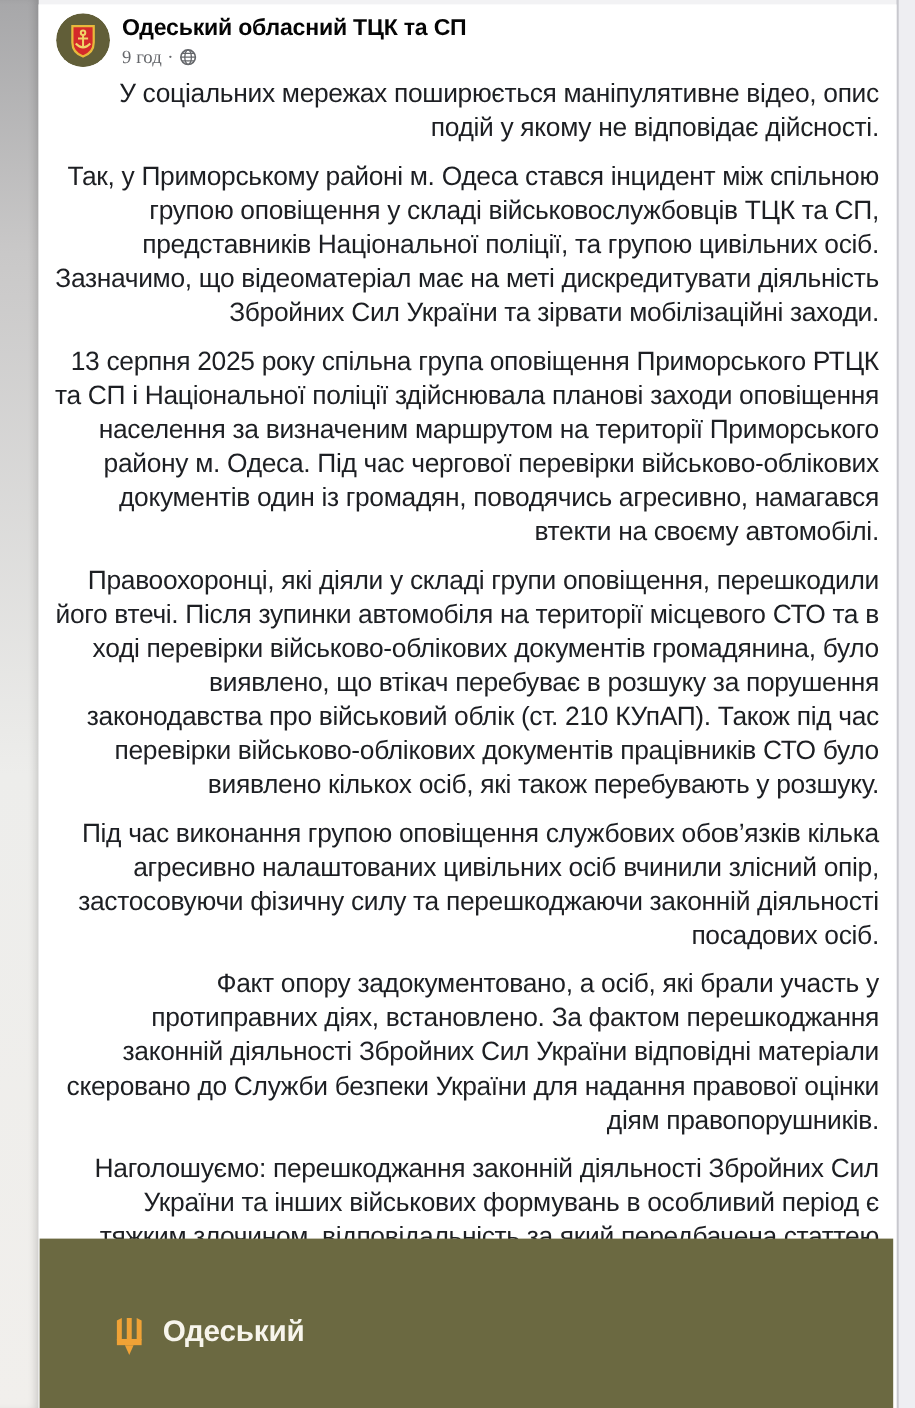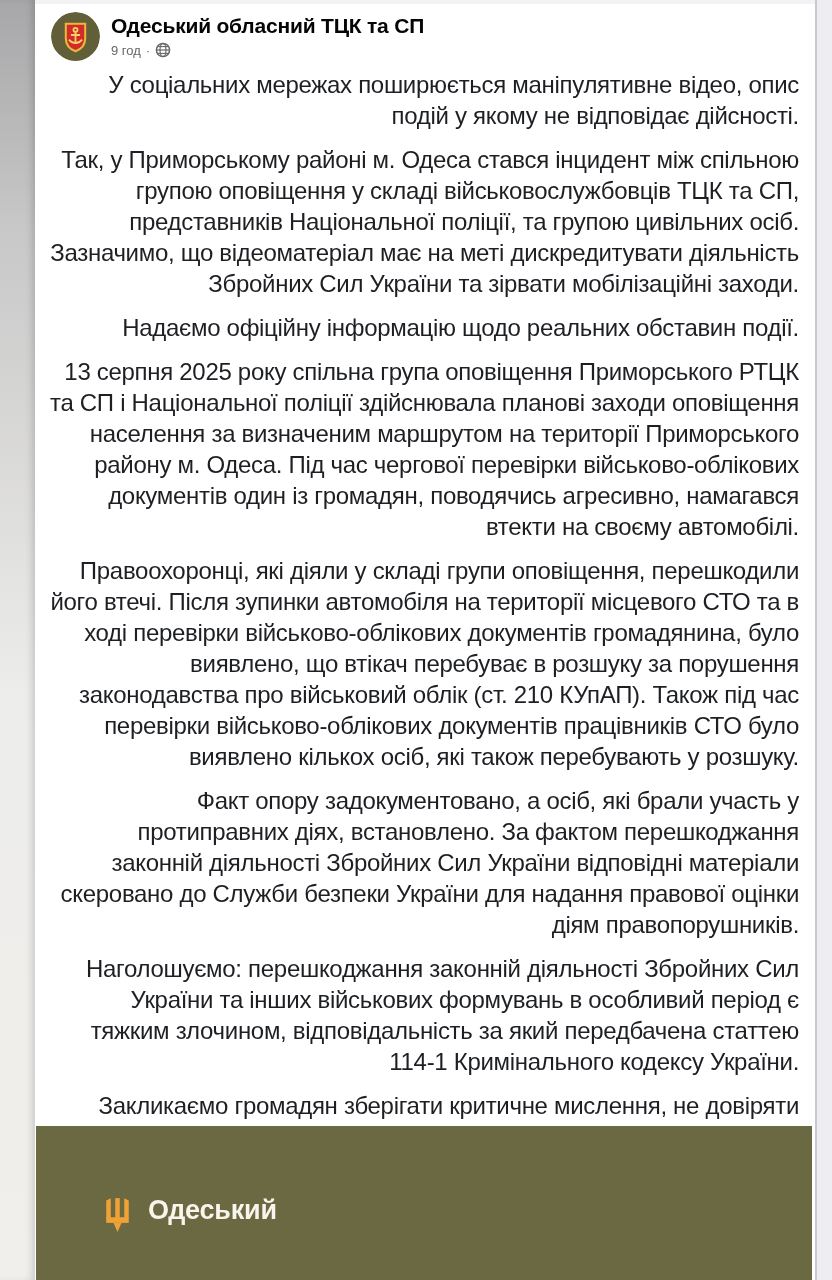--- a/index.html
+++ b/index.html
@@ -40,21 +40,21 @@
     flex: 0 0 auto; cursor: pointer;
   }
   .header-text { margin-left: 11px; padding-top: 2px; }
   .page-name {
     font-size: 21px; font-weight: bold; color: #050505;
     letter-spacing: -0.2px; cursor: pointer;
   }
   .meta-row {
     display: flex; align-items: center;
     margin-top: 4px;
-    font-size: 13px; color: #65676b;
+    font-size: 17px; color: #65676b; font-family: Liberation Serif, serif;
   }
   .meta-row .dot { margin: 0 5px; }
   .globe { width: 16px; height: 16px; display: inline-block; }
 
   
   .post-text {
     padding: 2px 16px 0 15px;
     font-size: 24px; line-height: 31px; letter-spacing: -0.3px;
     color: #1d1f23;
   }
@@ -110,23 +110,23 @@
             <line x1="2.4" y1="4.6" x2="13.6" y2="4.6" stroke="#65676b" stroke-width="1.1"></line>
             <line x1="2.4" y1="11.4" x2="13.6" y2="11.4" stroke="#65676b" stroke-width="1.1"></line>
           </svg>
         </div>
       </div>
     </div>
 
     <div class="post-text" style="color: rgb(29, 31, 35);">
         <p class="post-paragraph">У соціальних мережах поширюється маніпулятивне відео, опис подій у якому не відповідає дійсності.</p>
         <p class="post-paragraph">Так, у Приморському районі м. Одеса стався інцидент між спільною групою оповіщення у складі військовослужбовців ТЦК та СП, представників Національної поліції, та групою цивільних осіб. Зазначимо, що відеоматеріал має на меті дискредитувати діяльність Збройних Сил України та зірвати мобілізаційні заходи.</p>
-        <p class="post-paragraph">Надаємо офіційну інформацію щодо реальних обставин події.</p>
         <p class="post-paragraph">13 серпня 2025 року спільна група оповіщення Приморського РТЦК та СП і Національної поліції здійснювала планові заходи оповіщення населення за визначеним маршрутом на території Приморського району м. Одеса. Під час чергової перевірки військово-облікових документів один із громадян, поводячись агресивно, намагався втекти на своєму автомобілі.</p>
         <p class="post-paragraph">Правоохоронці, які діяли у складі групи оповіщення, перешкодили його втечі. Після зупинки автомобіля на території місцевого СТО та в ході перевірки військово-облікових документів громадянина, було виявлено, що втікач перебуває в розшуку за порушення законодавства про військовий облік (ст. 210 КУпАП). Також під час перевірки військово-облікових документів працівників СТО було виявлено кількох осіб, які також перебувають у розшуку.</p>
+        <p class="post-paragraph">Під час виконання групою оповіщення службових обов’язків кілька агресивно налаштованих цивільних осіб вчинили злісний опір, застосовуючи фізичну силу та перешкоджаючи законній діяльності посадових осіб.</p>
         <p class="post-paragraph">Факт опору задокументовано, а осіб, які брали участь у протиправних діях, встановлено. За фактом перешкоджання законній діяльності Збройних Сил України відповідні матеріали скеровано до Служби безпеки України для надання правової оцінки діям правопорушників.</p>
         <p class="post-paragraph">Наголошуємо: перешкоджання законній діяльності Збройних Сил України та інших військових формувань в особливий період є тяжким злочином, відповідальність за який передбачена статтею 114-1 Кримінального кодексу України.</p>
         <p class="post-paragraph">Закликаємо громадян зберігати критичне мислення, не довіряти сумнівним джерелам інформації та не ставати інструментом в інформаційній війні ворога проти України.</p>
       </div>
 
     <div class="banner" style="background: rgb(107, 105, 65);">
       <div class="banner-inner">
         <svg class="trident" viewBox="0 0 24 32">
           <g fill="#f0a236">
             <path d="M2 3 L6 1 L6 19 H2 Z"></path>

